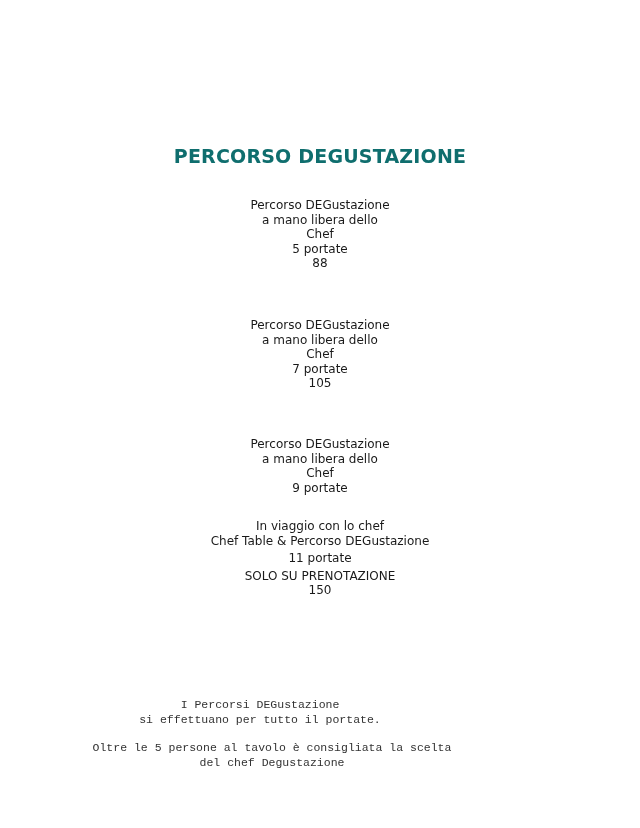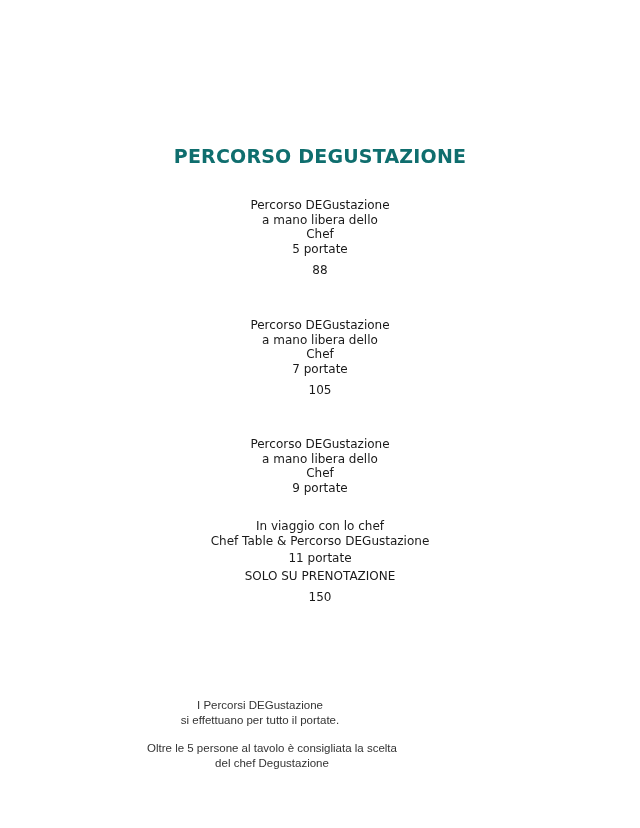--- a/index.html
+++ b/index.html
@@ -4,24 +4,24 @@
   <style>
     html, body { margin: 0; padding: 0; background: #ffffff; }
     body { width: 640px; height: 828px; position: relative; overflow: hidden;
       font-family: "Liberation Sans", "DejaVu Sans", sans-serif; color: #1a1a1a; }
     .title { position: absolute; top: 145px; left: 0; width: 640px; text-align: center;
       font-family: "DejaVu Sans", sans-serif; font-weight: bold; font-size: 19px;
       color: #0f6e6e; letter-spacing: 0.2px; }
     .block { position: absolute; left: 0; width: 640px; text-align: center;
       font-family: "DejaVu Sans", sans-serif; font-size: 12px; line-height: 14.5px; color: #1a1a1a; }
     .block .line { display: block; }
-    .block .price { display: block; margin-top: 7px; }
+    .block .price { display: block; }
     .block .extra { display: block; margin-top: 3px; }
     .note { position: absolute; left: 0; width: 520px; text-align: center;
-      font-family: Liberation Sans, sans-serif; font-size: 11.5px; line-height: 14.5px;
+      font-family: Liberation Mono, monospace; font-size: 11.5px; line-height: 14.5px;
       color: #333333; font-weight: 300; }
     .note .line { display: block; }
   </style>
 </head>
 <body>
 
 <div class="title">PERCORSO DEGUSTAZIONE</div>
 
 <div class="block" style="top:198px;">
   <span class="line">Percorso DEGustazione</span>

